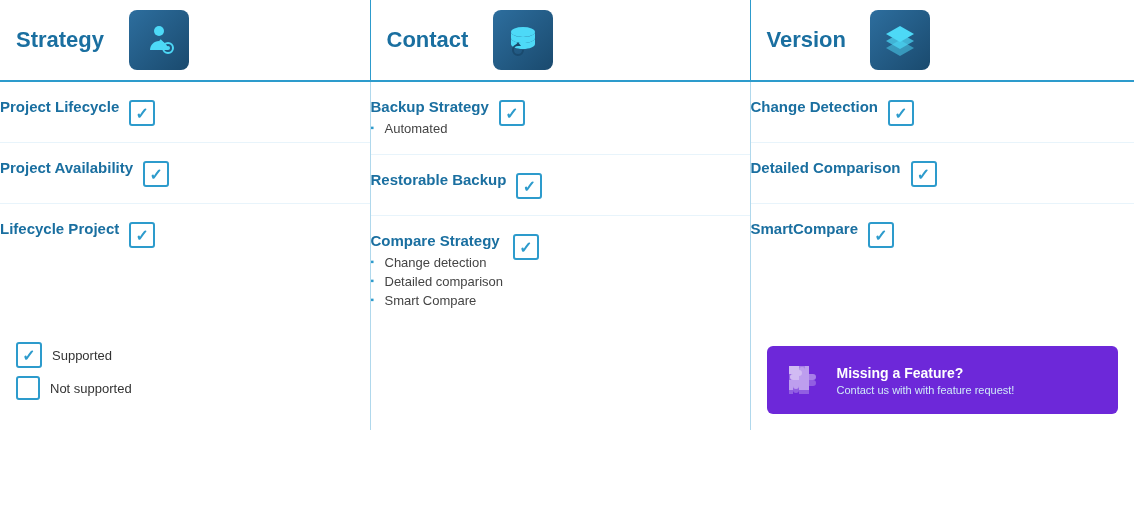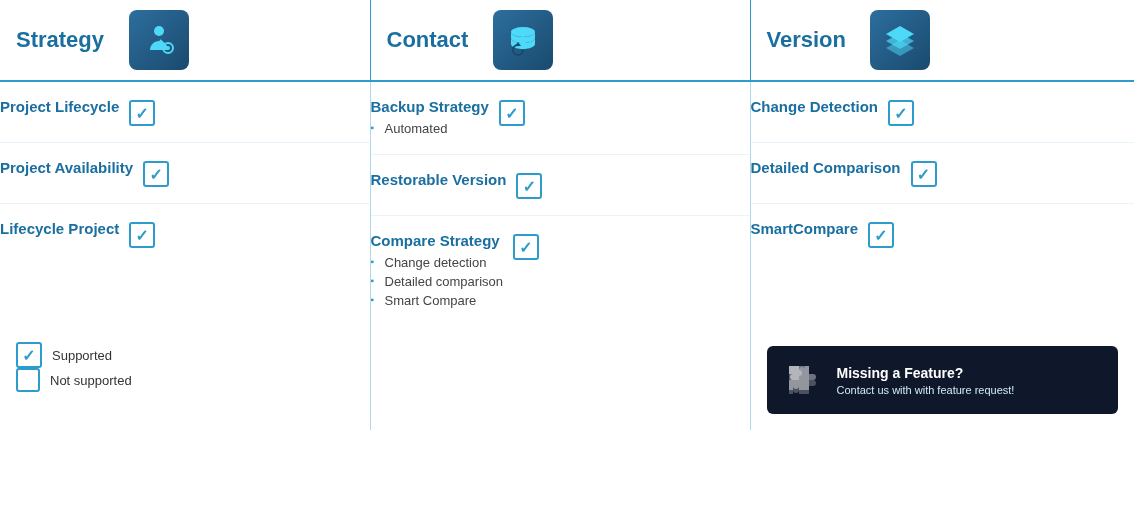--- a/index.html
+++ b/index.html
@@ -129,38 +129,39 @@
     .checkbox-checked::after {
       content: '✓';
       color: #2d9bcc;
       font-size: 16px;
       font-weight: bold;
     }
     .legend-section {
       padding: 16px 16px 10px 16px;
       display: flex;
       flex-direction: column;
+      gap: 8px;
     }
     .legend-item {
       display: flex;
       align-items: center;
       gap: 10px;
       font-size: 13px;
       color: #333;
     }
     .checkbox-empty {
       width: 24px;
       height: 24px;
       border: 2px solid #2d9bcc;
       border-radius: 3px;
       background: #fff;
       display: inline-block;
     }
     .missing-feature-banner {
-      background: #0f172a;
+      background: #6d28d9;
       color: #fff;
       border-radius: 6px;
       padding: 12px 14px;
       display: flex;
       align-items: center;
       gap: 12px;
       margin-top: 10px;
     }
     .missing-feature-text {
       font-size: 14px;
@@ -258,21 +259,21 @@
           <div class="feature-sub">
             <ul>
               <li>Automated</li>
             </ul>
           </div>
         </div>
         <span class="check-icon checkbox-checked"></span>
       </div>
       <div class="feature-row">
         <div>
-          <div class="feature-name">Restorable Version</div>
+          <div class="feature-name">Restorable Backup</div>
         </div>
         <span class="check-icon checkbox-checked"></span>
       </div>
       <div class="feature-row">
         <div>
           <div class="feature-name">Compare Strategy</div>
           <div class="feature-sub">
             <ul>
               <li>Change detection</li>
               <li>Detailed comparison</li>

